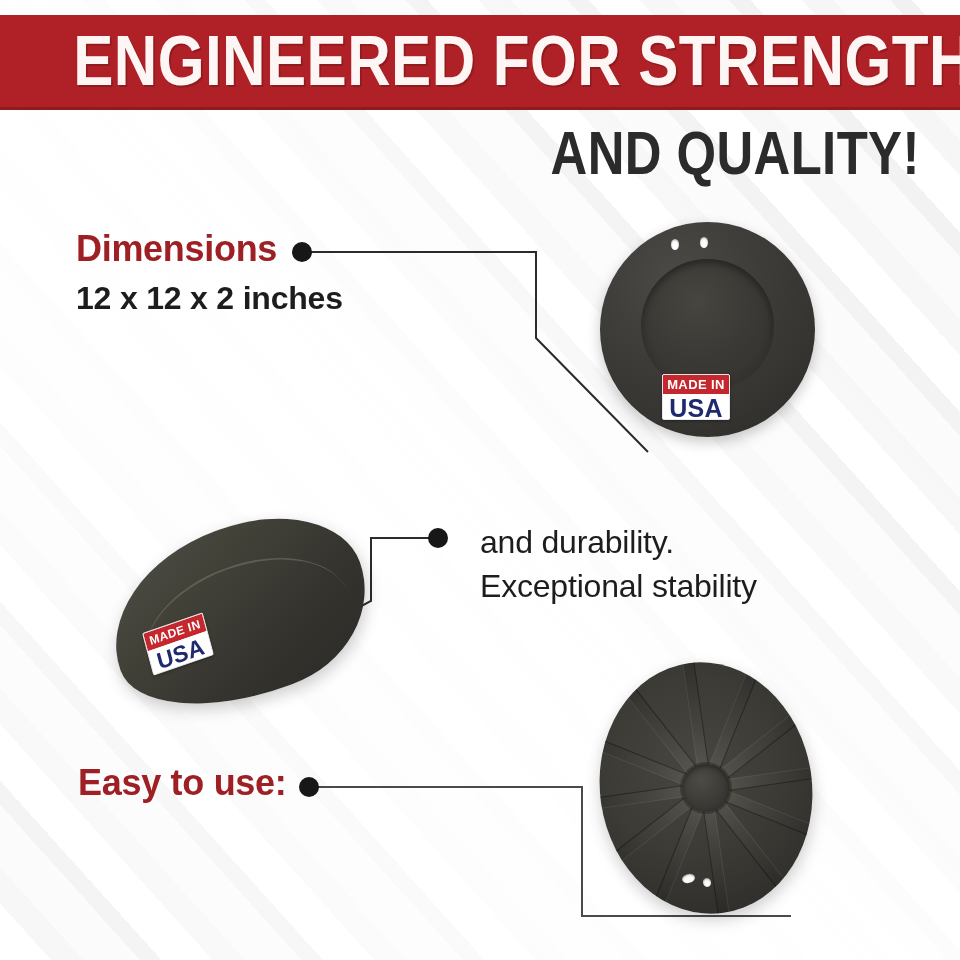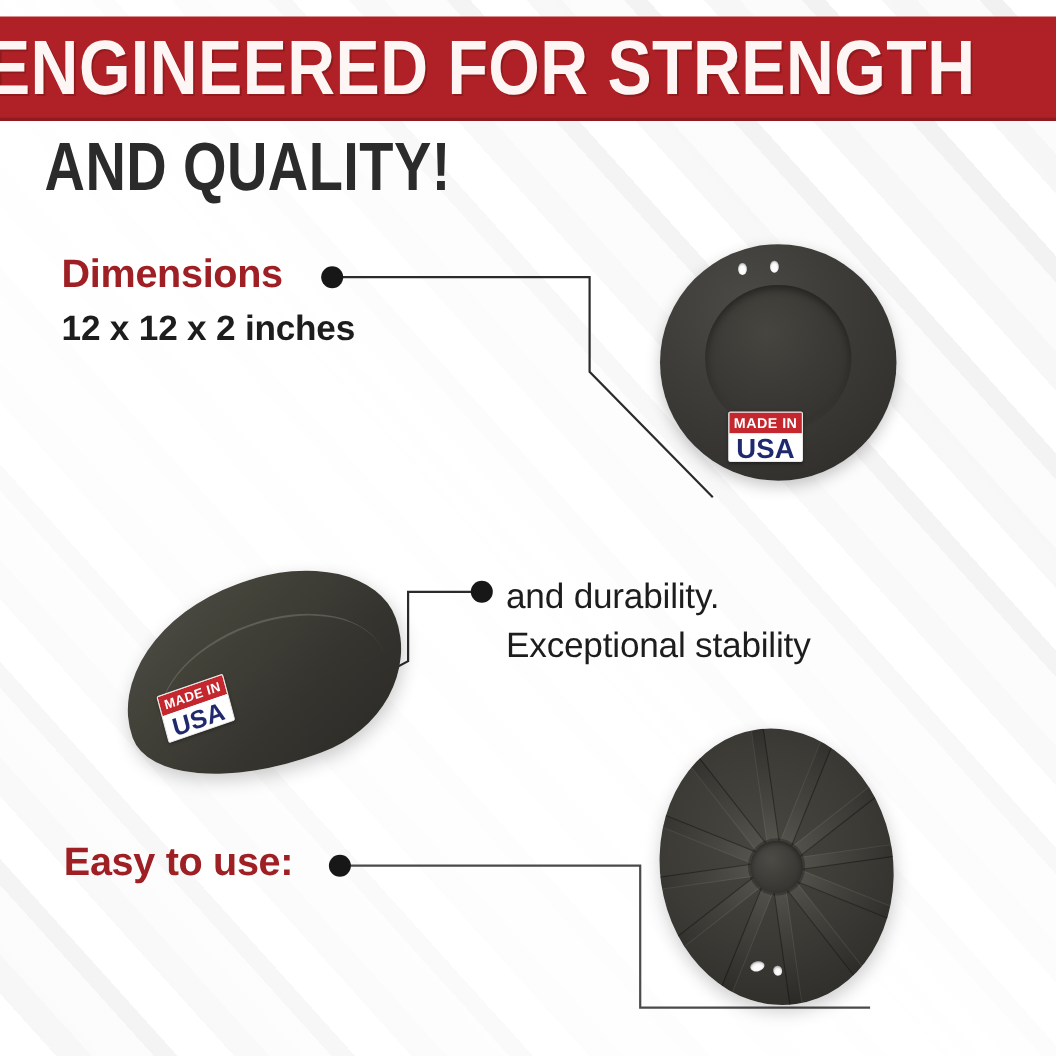--- a/index.html
+++ b/index.html
@@ -51,54 +51,54 @@
   .banner {
     position: absolute;
     left: 0;
     top: 15px;
     width: 960px;
     height: 95px;
     background: #af2126;
     border-bottom: 3px solid #8f1b20;
     display: flex;
     align-items: center;
-    justify-content: flex-end;
+    justify-content: flex-start;
   }
   .banner-title {
     color: #fdf6f4;
     font-size: 70px;
     line-height: 70px;
     font-weight: 700;
     letter-spacing: 0.5px;
     transform: scaleX(0.86);
     transform-origin: center;
     white-space: nowrap;
     text-shadow: 2px 2px 0 rgba(0,0,0,0.18);
   }
   .subtitle {
     position: absolute;
     left: 0;
     top: 122px;
     width: 960px;
-    text-align: left;
+    text-align: right;
     color: #2b2b2b;
     font-size: 62px;
     line-height: 62px;
     font-weight: 700;
     letter-spacing: 0.5px;
   }
   .subtitle span {
     display: inline-block;
     transform: scaleX(0.82);
     transform-origin: center;
     white-space: nowrap;
   }
 
   
-  .feature { position: absolute; }
+  .feature { position: absolute; margin-left: 20px; }
   .feature-title {
     color: #9e1f24;
     font-weight: 700;
     font-size: 36px;
     line-height: 42px;
     letter-spacing: -0.3px;
     white-space: nowrap;
   }
   .feature-body {
     color: #1d1d1d;

